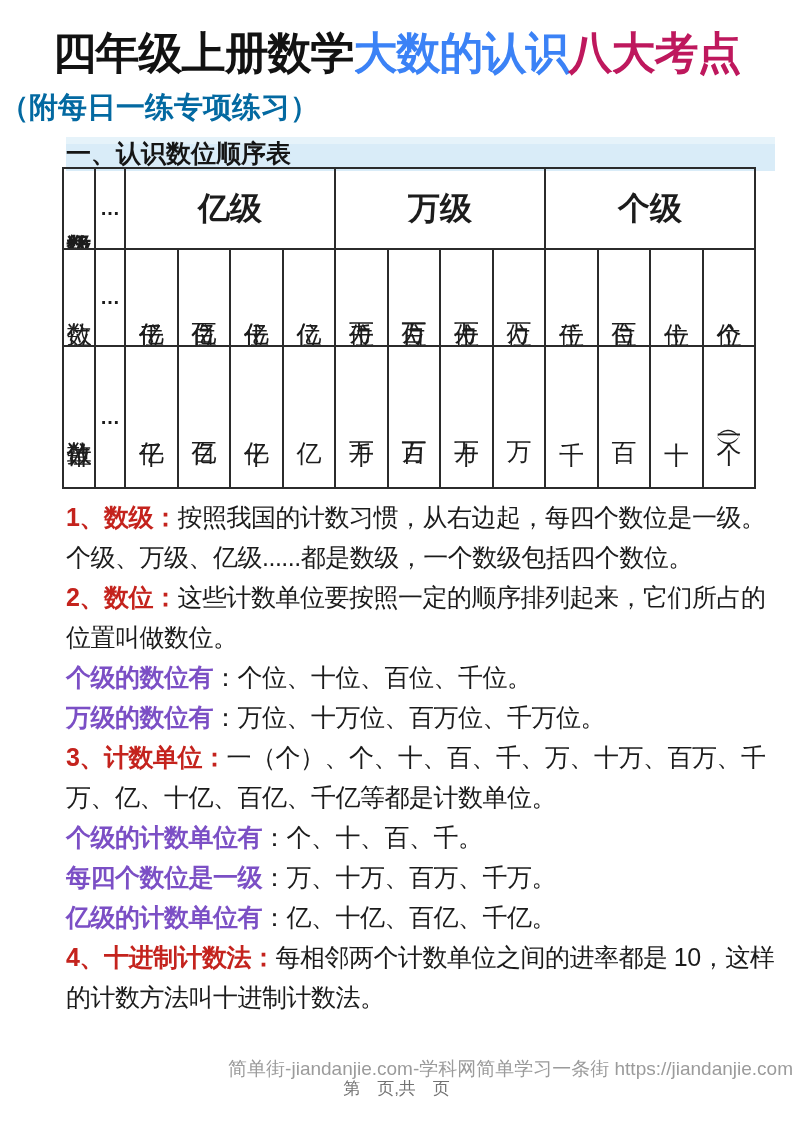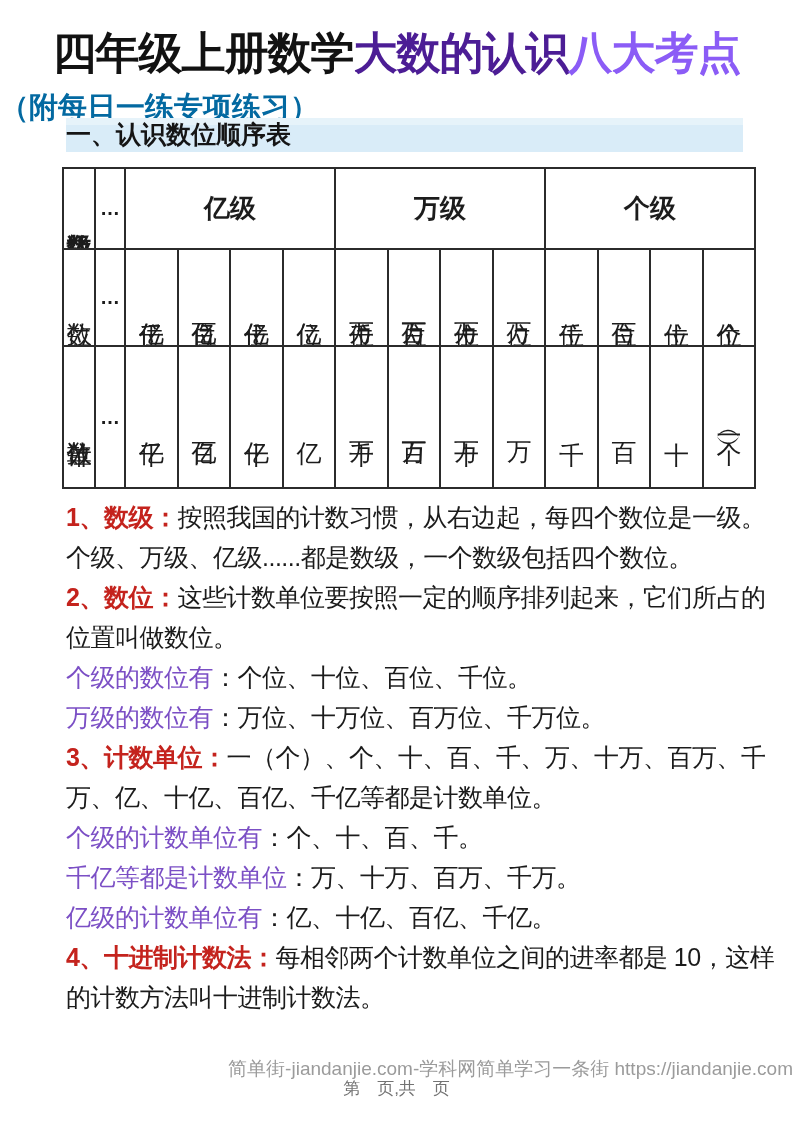--- a/index.html
+++ b/index.html
@@ -7,62 +7,63 @@
     position:relative; width:793px; height:1121px; background:#ffffff;
     font-family:"Liberation Sans", sans-serif; overflow:hidden; color:#1b1b1b;
   }
 
   
   .title-line1 {
     position:absolute; top:28px; left:0; width:100%; text-align:center;
     font-family:"Liberation Serif", serif; font-weight:bold; font-size:44px;
     line-height:1.2; letter-spacing:-1px; color:#121212; white-space:nowrap;
   }
-  .title-line1 .t-blue { color:#4c1d95; }
-  .title-line1 .t-red  { color:#8b5cf6;margin-top:17px; }
+  .title-line1 .t-blue { color:#3b82f6; }
+  .title-line1 .t-red  { color:#be185d;margin-top:17px; }
   .title-line2 {
     position:absolute; top:88px; left:0; width:100%; text-align:left;
     font-family:"Liberation Serif", serif; font-weight:bold; font-size:29px;
     color:#0369a1; white-space:nowrap;
   }
 
   
   .banner {
-    position:absolute; left:66px; top:118px; width:677px; height:34px;
+    position:absolute; left:66px; top:137px; width:677px; height:34px;
     background:linear-gradient(#e6f3fa 0 7px, #d9ecf8 7px);
+    padding-left:32px;
   }
   .banner .banner-text {
     position:absolute; left:0; bottom:1px; font-size:25px; font-weight:bold;
     color:#151515; white-space:nowrap;
   }
 
   
   table.ptable {
     position:absolute; left:62px; top:167px; border-collapse:collapse;
     table-layout:fixed; width:694px;
   }
   table.ptable td {
     border:2px solid #2b2b2b; text-align:center; vertical-align:middle;
     padding:0; color:#1c1c1c; overflow:hidden;
   }
   .col-rowlabel { width:32px; } .col-dots { width:30px; }
   tr.r1 { height:81px; } tr.r2 { height:97px; } tr.r3 { height:142px; }
   .v { writing-mode:vertical-rl; text-orientation:mixed; display:inline-block;
        line-height:1.18; font-size:25px; }
-  .lvl  { font-size:26px; font-weight:bold; }
+  .lvl  { font-size:32px; font-weight:bold; }
   .bold { font-weight:bold; }
   .dots { font-size:20px; font-weight:bold; }
   td.unit { vertical-align:bottom; padding-bottom:18px; }
 
   
   .bodytext { position:absolute; left:66px; top:497px; width:710px; }
   .line { font-size:25px; line-height:40px; letter-spacing:-0.5px;
           white-space:nowrap; color:#1b1b1b; }
   .lbl-red    { color:#c4231d; font-weight:bold;margin-top:12px; }
-  .lbl-purple { color:#7b4fc5; }
+  .lbl-purple { color:#7b4fc5;font-weight:bold; }
 
   
   .footer-site {
     position:absolute; top:1056px; left:0; width:100%; text-align:right;
     font-size:19px; color:#9b9b9b; white-space:nowrap;
   }
   .footer-page {
     position:absolute; top:1077px; left:0; width:100%; text-align:center;
     font-size:17px; color:#737373; white-space:nowrap;
   }
@@ -142,21 +143,21 @@
   <div class="bodytext">
     <div class="line"><span class="lbl-red">1、数级：</span><span>按照我国的计数习惯，从右边起，每四个数位是一级。</span></div>
     <div class="line"><span>个级、万级、亿级......都是数级，一个数级包括四个数位。</span></div>
     <div class="line"><span class="lbl-red">2、数位：</span><span>这些计数单位要按照一定的顺序排列起来，它们所占的</span></div>
     <div class="line"><span>位置叫做数位。</span></div>
     <div class="line"><span class="lbl-purple">个级的数位有</span><span>：个位、十位、百位、千位。</span></div>
     <div class="line"><span class="lbl-purple">万级的数位有</span><span>：万位、十万位、百万位、千万位。</span></div>
     <div class="line"><span class="lbl-red">3、计数单位：</span><span>一（个）、个、十、百、千、万、十万、百万、千</span></div>
     <div class="line"><span>万、亿、十亿、百亿、千亿等都是计数单位。</span></div>
     <div class="line"><span class="lbl-purple">个级的计数单位有</span><span>：个、十、百、千。</span></div>
-    <div class="line"><span class="lbl-purple">千亿等都是计数单位</span><span>：万、十万、百万、千万。</span></div>
+    <div class="line"><span class="lbl-purple">每四个数位是一级</span><span>：万、十万、百万、千万。</span></div>
     <div class="line"><span class="lbl-purple">亿级的计数单位有</span><span>：亿、十亿、百亿、千亿。</span></div>
     <div class="line"><span class="lbl-red">4、十进制计数法：</span><span>每相邻两个计数单位之间的进率都是 10，这样</span></div>
     <div class="line"><span>的计数方法叫十进制计数法。</span></div>
   </div>
 
   <div class="footer-site">简单街-jiandanjie.com-学科网简单学习一条街 https://jiandanjie.com</div>
   <div class="footer-page">第　页,共　页</div>
 
 </div>
 

